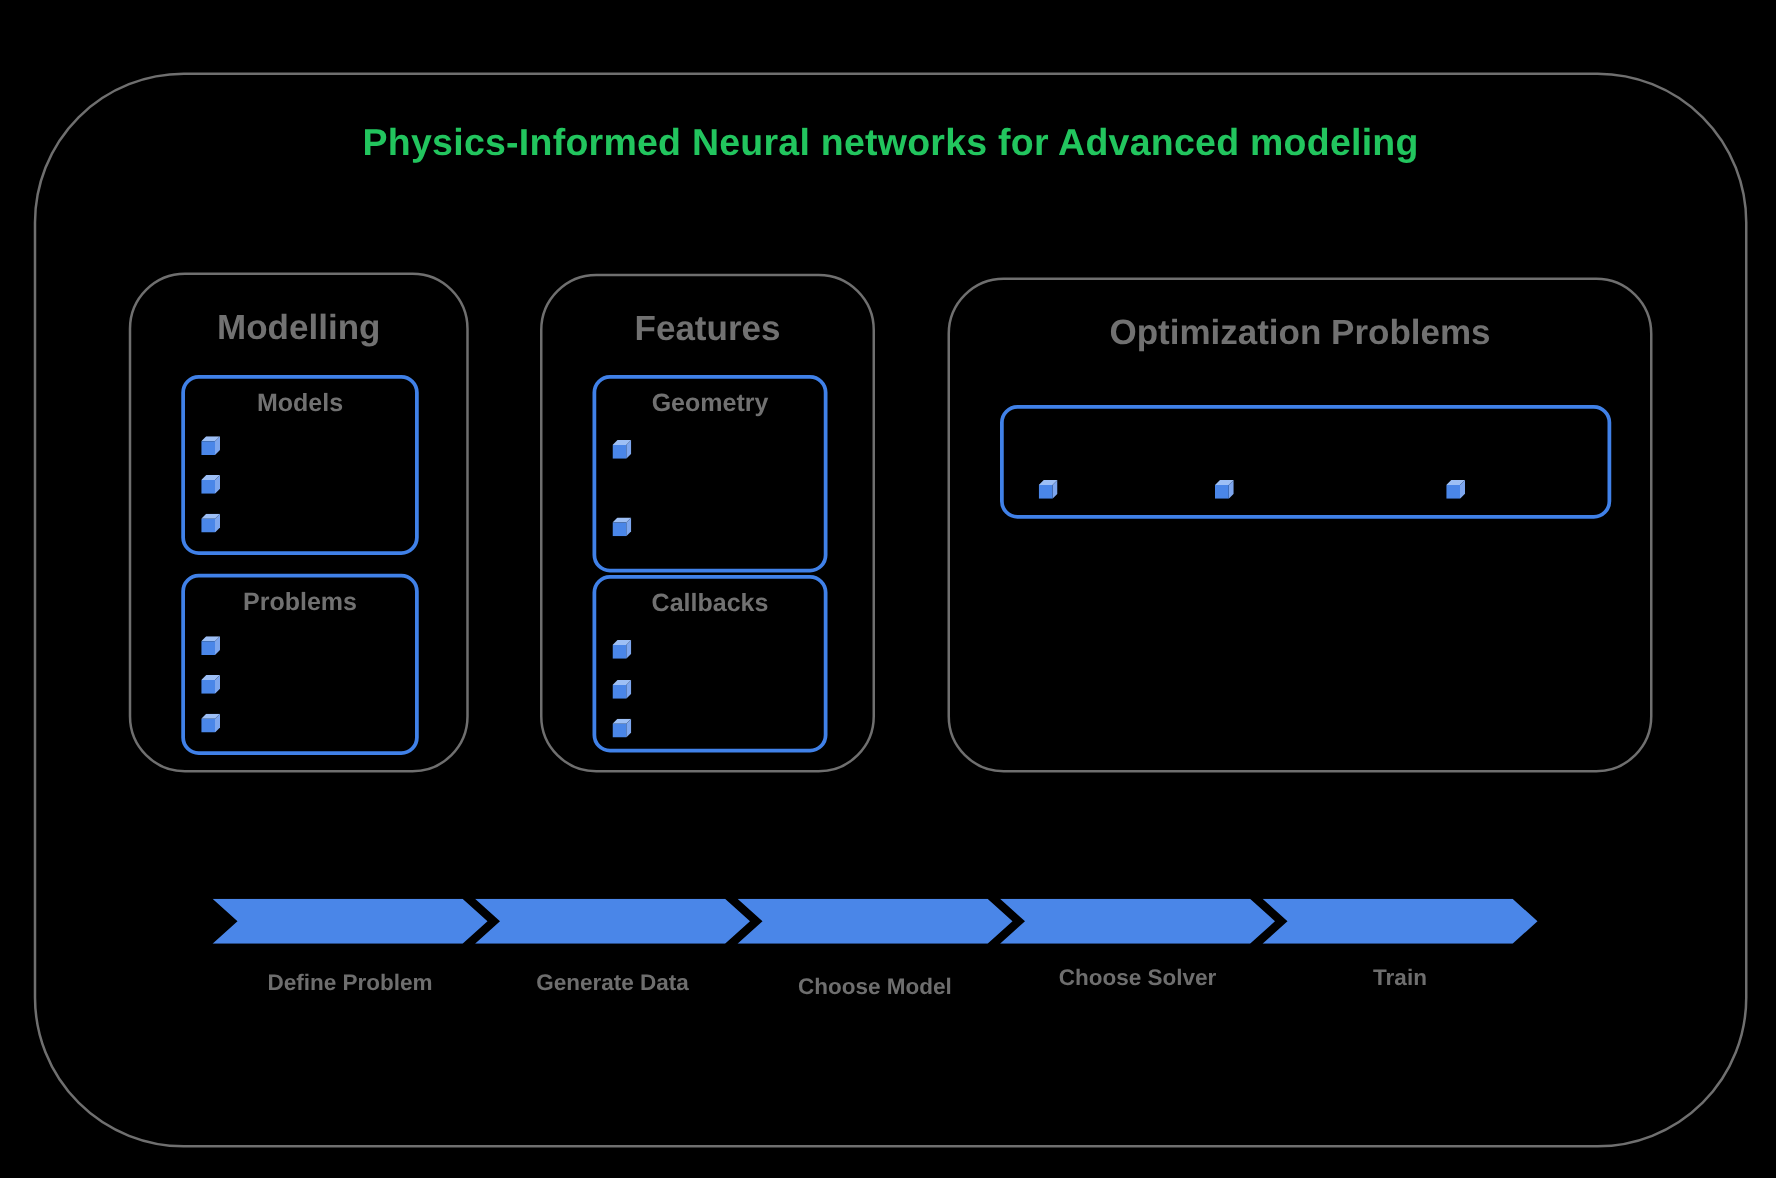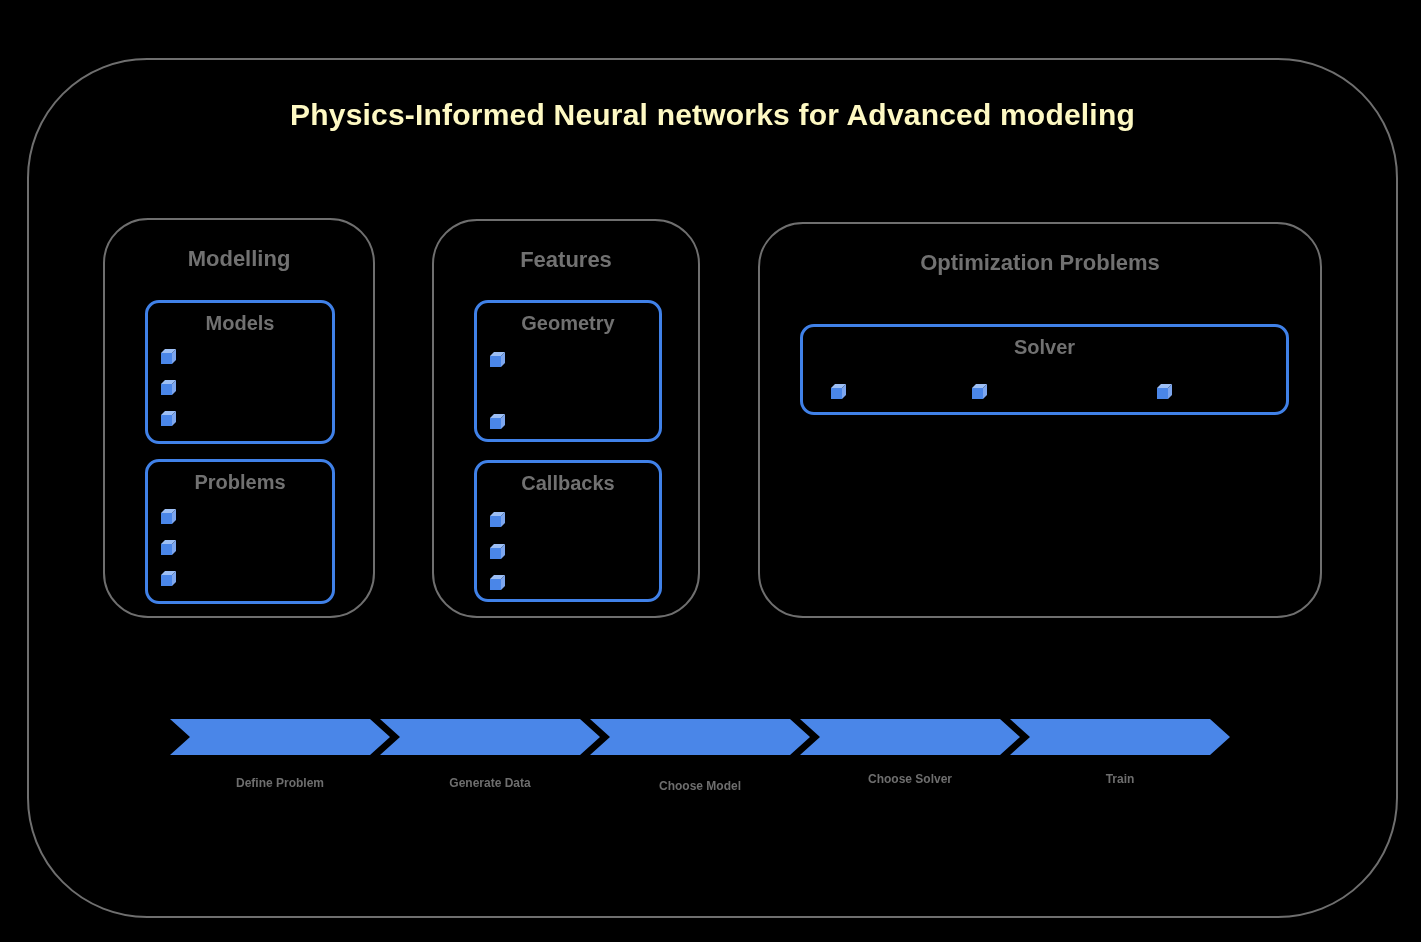--- a/index.html
+++ b/index.html
@@ -26,51 +26,51 @@
     box-sizing: border-box;
   }
   .diagram-title {
     position: absolute;
     left: 27px;
     top: 98px;
     width: 1371px;
     text-align: center;
     font-size: 30px;
     font-weight: bold;
-    color: #fef9c3;
+    color: #22c55e;
     letter-spacing: 0.2px;
   }
   .group {
     position: absolute;
     border: 2.5px solid #6f6f6f;
     border-radius: 45px;
     box-sizing: border-box;
   }
   #group-modelling   { left: 103px; top: 218px; width: 272px; height: 400px; }
   #group-features    { left: 432px; top: 219px; width: 268px; height: 399px; }
   #group-optimization{ left: 758px; top: 222px; width: 564px; height: 396px; }
   .group-label {
     position: absolute;
     top: 26px;
     left: 0;
     width: 100%;
     text-align: center;
-    font-size: 22px;
+    font-size: 28px;
     font-weight: bold;
     color: #717171;
   }
   .bluebox {
     position: absolute;
     border: 3px solid #4081e8;
     border-radius: 14px;
     box-sizing: border-box;
   }
   #box-models    { left: 40px; top:  80px; width: 190px; height: 144px; }
   #box-problems  { left: 40px; top: 239px; width: 190px; height: 145px; }
-  #box-geometry  { left: 40px; top:  79px; width: 188px; height: 142px; }
+  #box-geometry  { left: 40px; top:  79px; width: 188px; height: 158px; }
   #box-callbacks { left: 40px; top: 239px; width: 188px; height: 142px; }
   #box-solver    { left: 40px; top: 100px; width: 489px; height:  91px; }
   #box-trainer   { left: 40px; top: 258px; width: 489px; height:  93px; }
   .box-title {
     position: absolute;
     top: 9px;
     left: 0;
     width: 100%;
     text-align: center;
     font-size: 20px;
@@ -85,21 +85,21 @@
   .flow-arrows {
     position: absolute;
     left: 165px;
     top: 719px;
     width: 1070px;
     height: 36px;
   }
   .flow-label {
     position: absolute;
     transform: translateX(-50%);
-    font-size: 12px;
+    font-size: 18px;
     font-weight: bold;
     color: #6e6e6e;
     white-space: nowrap;
   }
   #flow-label-0 { left: 280px;  top: 776px; }
   #flow-label-1 { left: 490px;  top: 776px; }
   #flow-label-2 { left: 700px;  top: 779px; }
   #flow-label-3 { left: 910px;  top: 772px; }
   #flow-label-4 { left: 1120px; top: 772px; }
 </style>
@@ -188,21 +188,20 @@
           <polygon points="11,4 15,0 15,11 11,15" fill="#7da6ee"></polygon>
           <rect x="0" y="4" width="11" height="11" fill="#4a86e8"></rect>
         </svg>
     </div>
   </div>
 
   <div class="group" id="group-optimization">
     <div class="group-label">Optimization Problems</div>
 
     <div class="bluebox" id="box-solver">
-      <div class="box-title">Solver</div>
       <svg class="cube" style="left:28px; top:57px;" viewBox="0 0 15 15">
           <polygon points="0,4 4,0 15,0 11,4" fill="#9dbff5"></polygon>
           <polygon points="11,4 15,0 15,11 11,15" fill="#7da6ee"></polygon>
           <rect x="0" y="4" width="11" height="11" fill="#4a86e8"></rect>
         </svg>
       <svg class="cube" style="left:169px; top:57px;" viewBox="0 0 15 15">
           <polygon points="0,4 4,0 15,0 11,4" fill="#9dbff5"></polygon>
           <polygon points="11,4 15,0 15,11 11,15" fill="#7da6ee"></polygon>
           <rect x="0" y="4" width="11" height="11" fill="#4a86e8"></rect>
         </svg>

